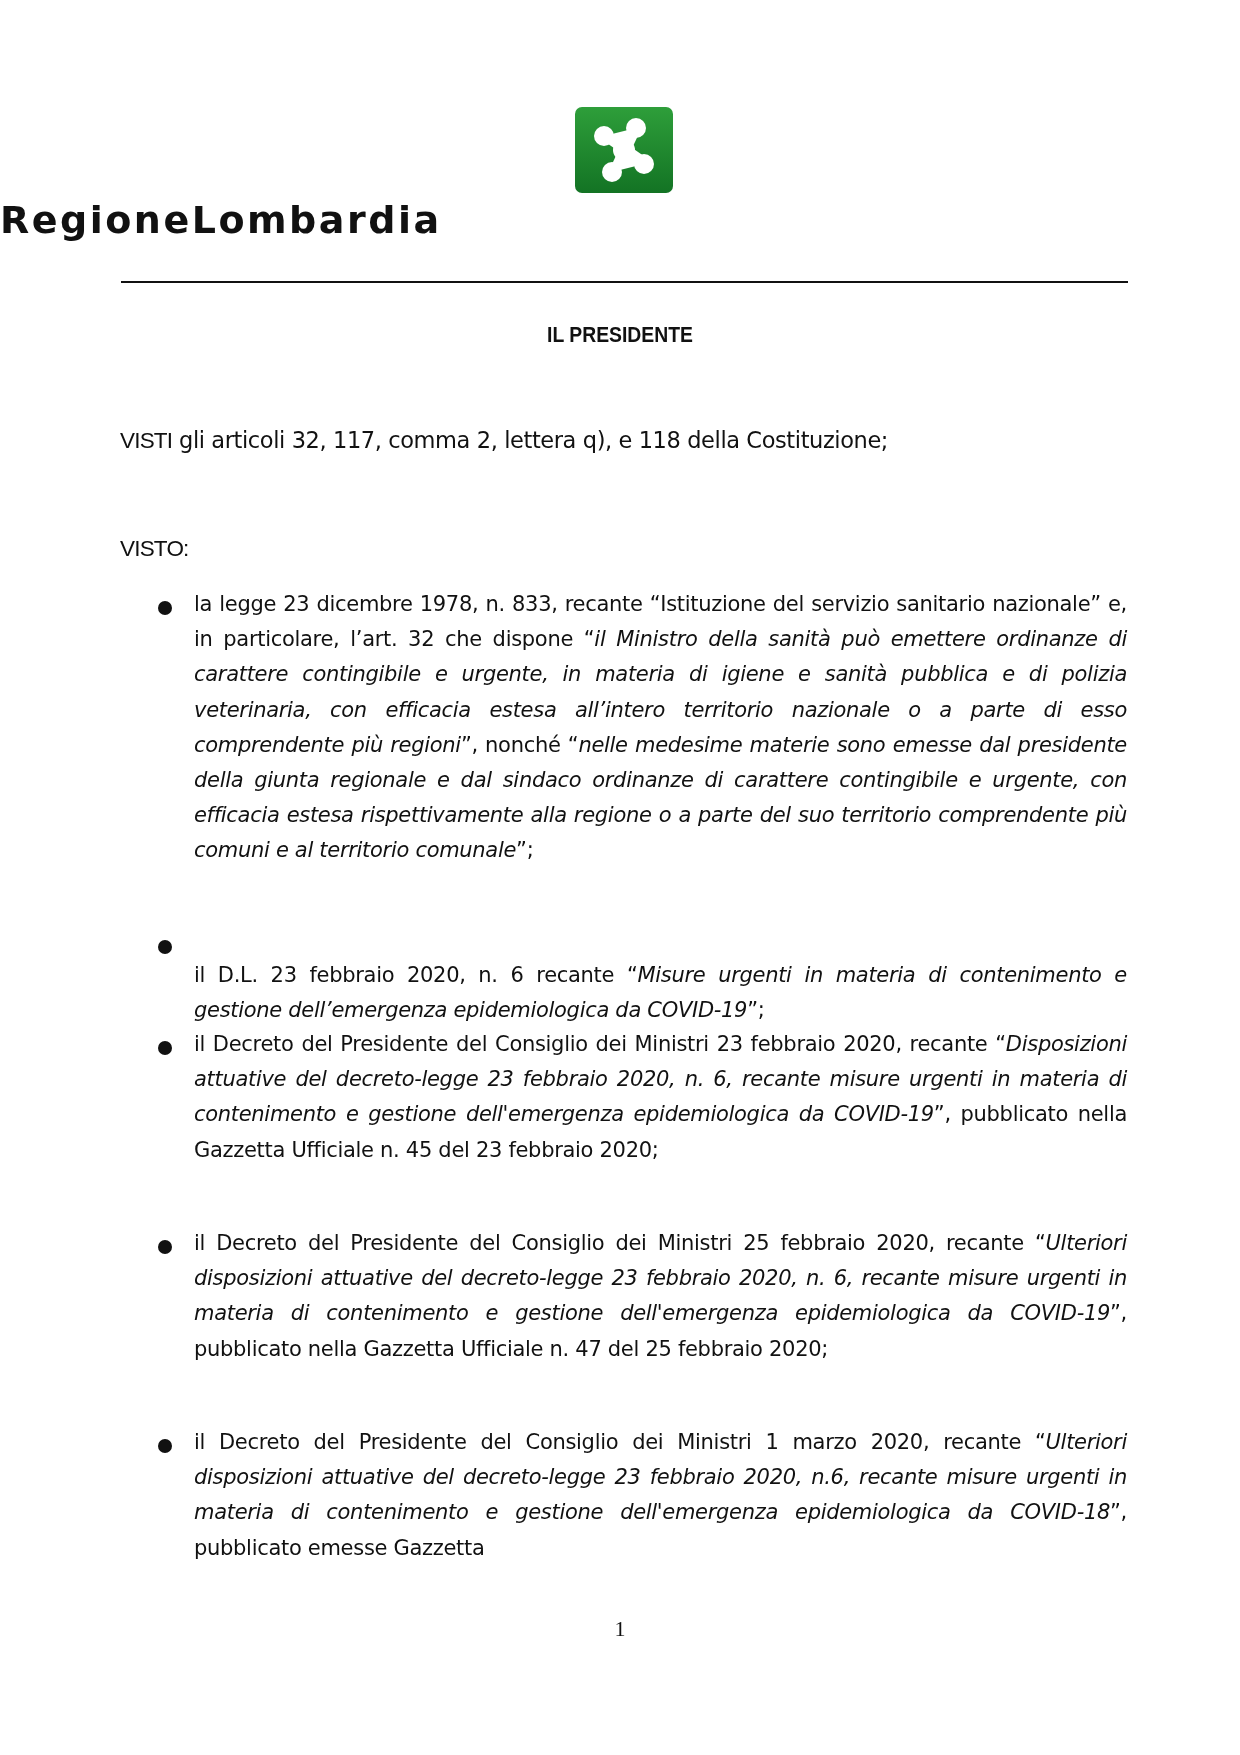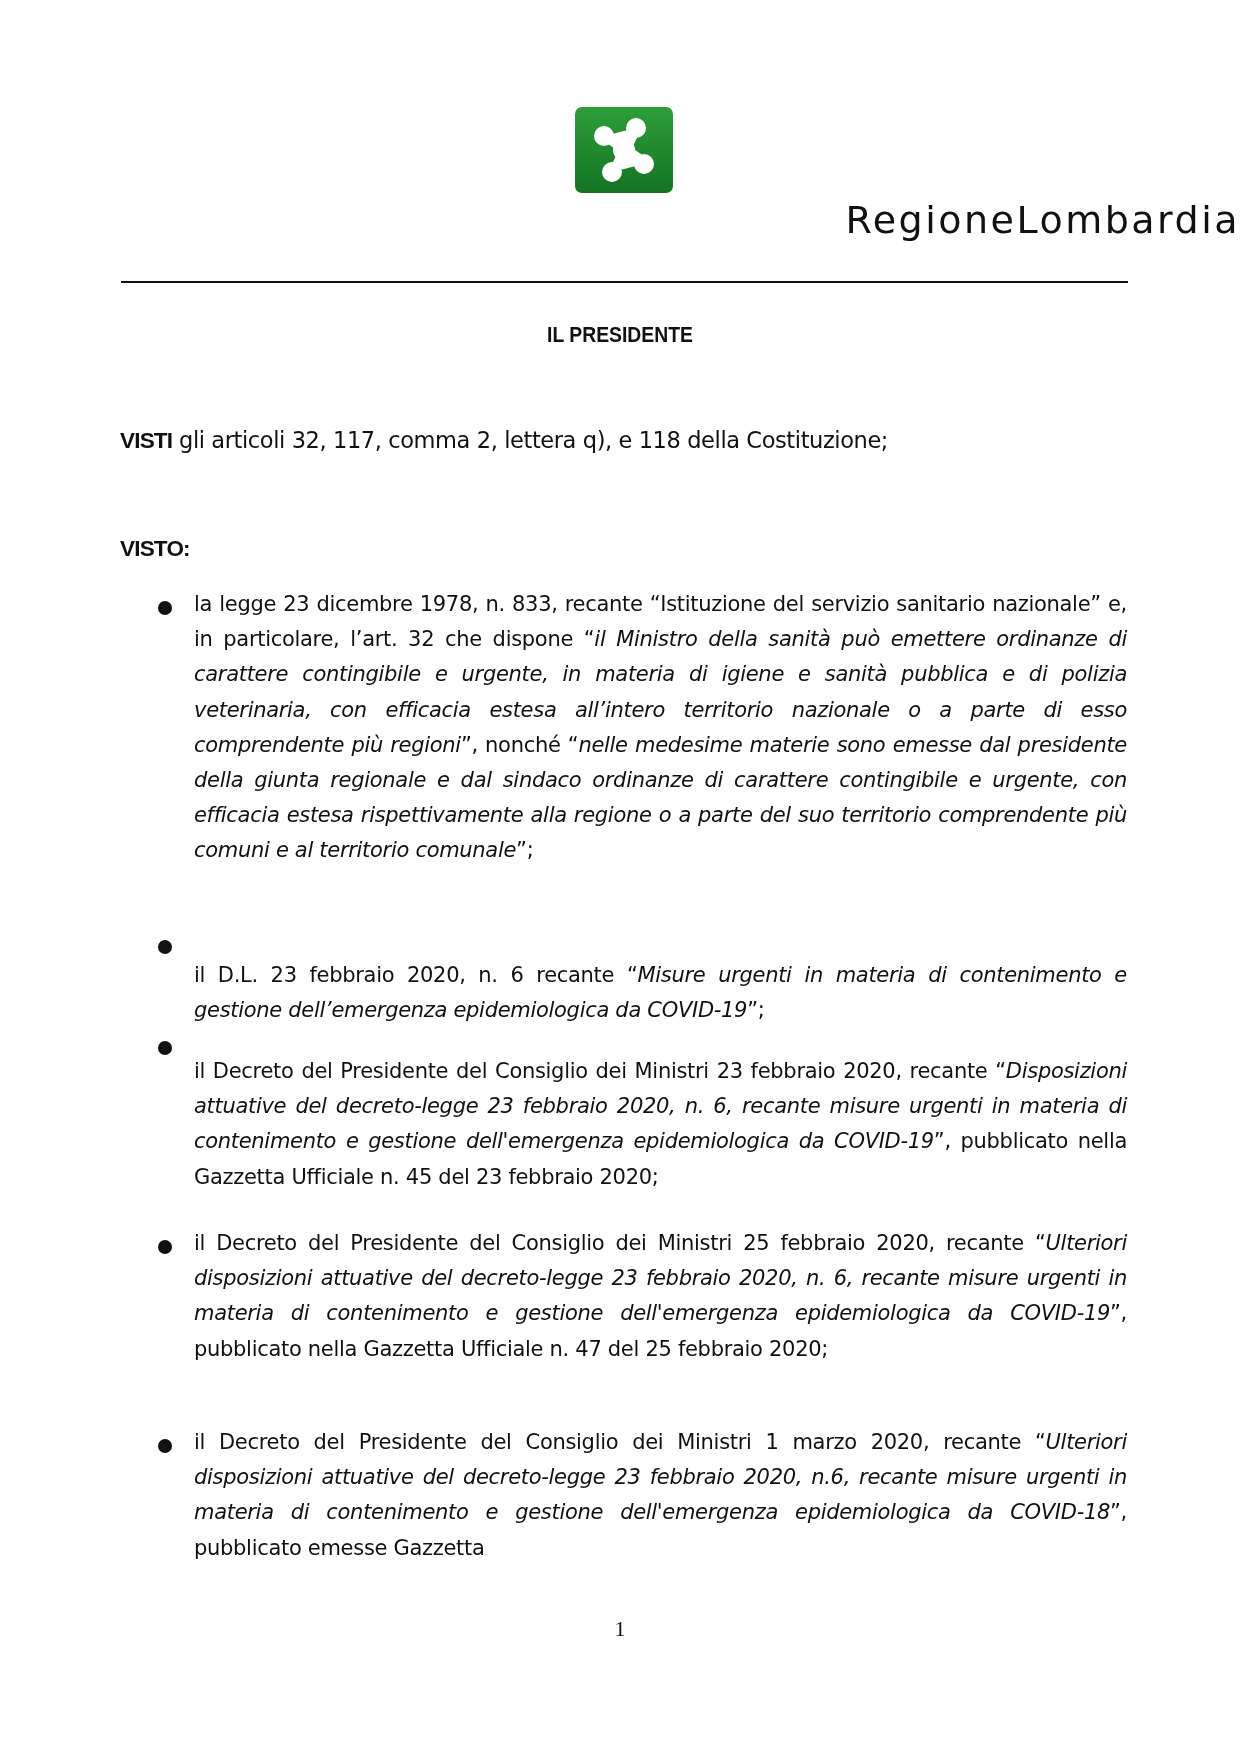--- a/index.html
+++ b/index.html
@@ -1,31 +1,31 @@
 <!DOCTYPE html>
 <html><head>
 <meta charset="utf-8">
 <style>
   html, body { margin: 0; padding: 0; background: #ffffff; }
   body { width: 1240px; height: 1755px; position: relative; overflow: hidden;
          font-family: "DejaVu Sans", sans-serif; color: #111; }
   .page { position: absolute; left: 0; top: 0; width: 1240px; height: 1755px; }
 
   .logo-mark { position: absolute; left: 574px; top: 106px; width: 100px; height: 88px; }
-  .logo-text { position: absolute; left: 0; width: 1240px; top: 198px; text-align: right;
+  .logo-text { position: absolute; left: 0; width: 1240px; top: 198px; text-align: left;
                font-family: "DejaVu Sans", sans-serif; font-size: 38px; letter-spacing: 2.5px;
-               color: #111; font-weight: normal; }
+               color: #111; font-weight: bold; }
   .rule { position: absolute; left: 121px; top: 281px; width: 1007px; height: 0; border-top: 2px solid #111; }
 
   .title { position: absolute; left: 0; width: 1240px; top: 322px; text-align: center;
            font-family: "Liberation Sans Narrow", "Liberation Sans", sans-serif;
            font-weight: bold; font-size: 22px; transform: scaleX(0.88); }
 
   .line { position: absolute; left: 120px; font-size: 22.5px; white-space: nowrap; letter-spacing: -0.4px; }
-  .line b { font-family: "Liberation Sans", sans-serif; font-weight: bold; letter-spacing: -0.8px; }
+  .line b { font-family: "Liberation Sans", sans-serif; font-weight: normal; letter-spacing: -0.8px; }
 
   .list { position: absolute; left: 0; top: 0; }
   .item { position: absolute; left: 194px; width: 933px; font-size: 21px; line-height: 35.2px;
           text-align: justify; letter-spacing: -0.3px; }
   .bullet { position: absolute; left: 158px; width: 14px; height: 14px; border-radius: 50%; background: #111; }
   .item i { font-style: italic; }
 
   .page-number { position: absolute; left: 0; width: 1240px; top: 1616px; text-align: center;
                  font-family: "Liberation Serif", serif; font-size: 22px; }
 </style>
@@ -65,21 +65,21 @@
 
   <div class="line" style="top:427px"><b>VISTI</b><span> gli articoli 32, 117, comma 2, lettera q), e 118 della Costituzione;</span></div>
   <div class="line" style="top:535px"><b>VISTO:</b></div>
 
   <div id="list" class="list">
       <div class="bullet" style="top: 601px;"></div>
       <div class="item" style="top: 587px;"><span>la legge 23 dicembre 1978, n. 833, recante “Istituzione del servizio sanitario nazionale” e, in particolare, l’art. 32 che dispone “</span><i>il Ministro della sanità può emettere ordinanze di carattere contingibile e urgente, in materia di igiene e sanità pubblica e di polizia veterinaria, con efficacia estesa all’intero territorio nazionale o a parte di esso comprendente più regioni</i><span>”, nonché “</span><i>nelle medesime materie sono emesse dal presidente della giunta regionale e dal sindaco ordinanze di carattere contingibile e urgente, con efficacia estesa rispettivamente alla regione o a parte del suo territorio comprendente più comuni e al territorio comunale</i><span>”;</span></div>
       <div class="bullet" style="top: 940px;"></div>
       <div class="item" style="top: 926px; margin-top: 32px;"><span>il D.L. 23 febbraio 2020, n. 6 recante “</span><i>Misure urgenti in materia di contenimento e gestione dell’emergenza epidemiologica da COVID-19</i><span>”;</span></div>
       <div class="bullet" style="top: 1041px;"></div>
-      <div class="item" style="top: 1027px; margin-top: 27px;"><span>il Decreto del Presidente del Consiglio dei Ministri 23 febbraio 2020, recante “</span><i>Disposizioni attuative del decreto-legge 23 febbraio 2020, n. 6, recante misure urgenti in materia di contenimento e gestione dell'emergenza epidemiologica da COVID-19</i><span>”, pubblicato nella Gazzetta Ufficiale n. 45 del 23 febbraio 2020;</span></div>
+      <div class="item" style="top: 1027px;"><span>il Decreto del Presidente del Consiglio dei Ministri 23 febbraio 2020, recante “</span><i>Disposizioni attuative del decreto-legge 23 febbraio 2020, n. 6, recante misure urgenti in materia di contenimento e gestione dell'emergenza epidemiologica da COVID-19</i><span>”, pubblicato nella Gazzetta Ufficiale n. 45 del 23 febbraio 2020;</span></div>
       <div class="bullet" style="top: 1240px;"></div>
       <div class="item" style="top: 1226px;"><span>il Decreto del Presidente del Consiglio dei Ministri 25 febbraio 2020, recante “</span><i>Ulteriori disposizioni attuative del decreto-legge 23 febbraio 2020, n. 6, recante misure urgenti in materia di contenimento e gestione dell'emergenza epidemiologica da COVID-19</i><span>”, pubblicato nella Gazzetta Ufficiale n. 47 del 25 febbraio 2020;</span></div>
       <div class="bullet" style="top: 1439px;"></div>
       <div class="item" style="top: 1425px;"><span>il Decreto del Presidente del Consiglio dei Ministri 1 marzo 2020, recante “</span><i>Ulteriori disposizioni attuative del decreto-legge 23 febbraio 2020, n.6, recante misure urgenti in materia di contenimento e gestione dell'emergenza epidemiologica da COVID-18</i><span>”, pubblicato emesse Gazzetta</span></div>
     </div>
 
   <div class="page-number">1</div>
 </div>
 
 </body></html>

